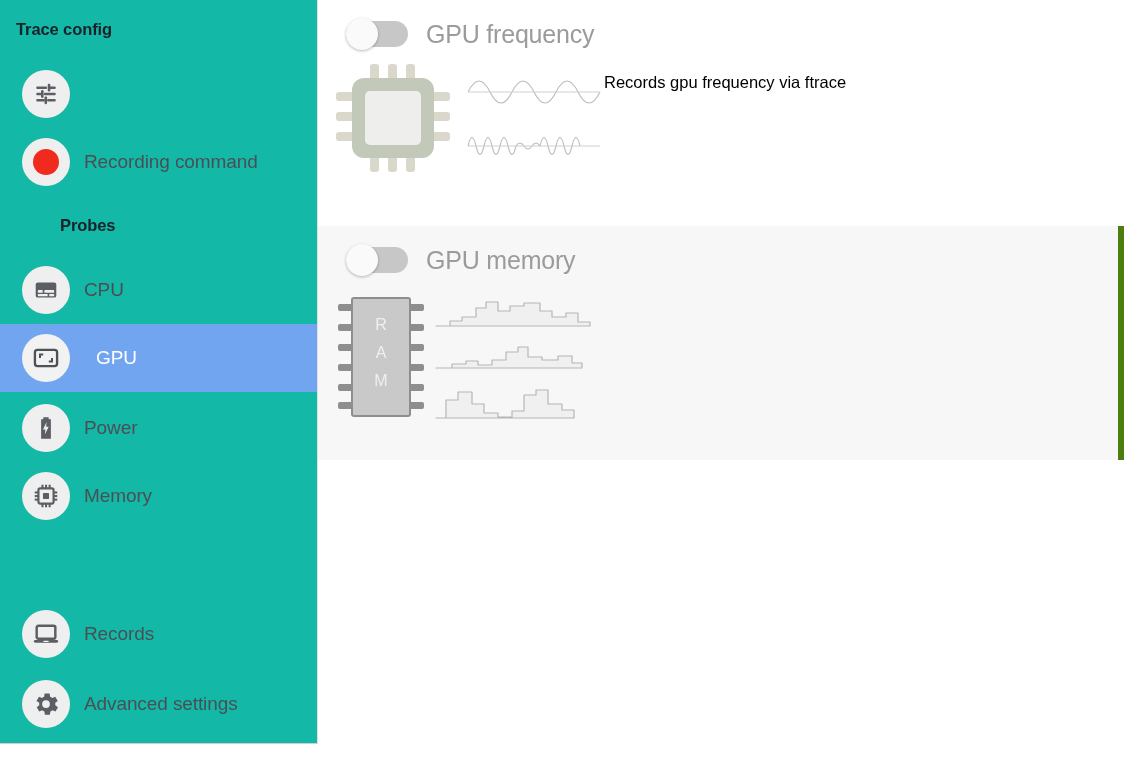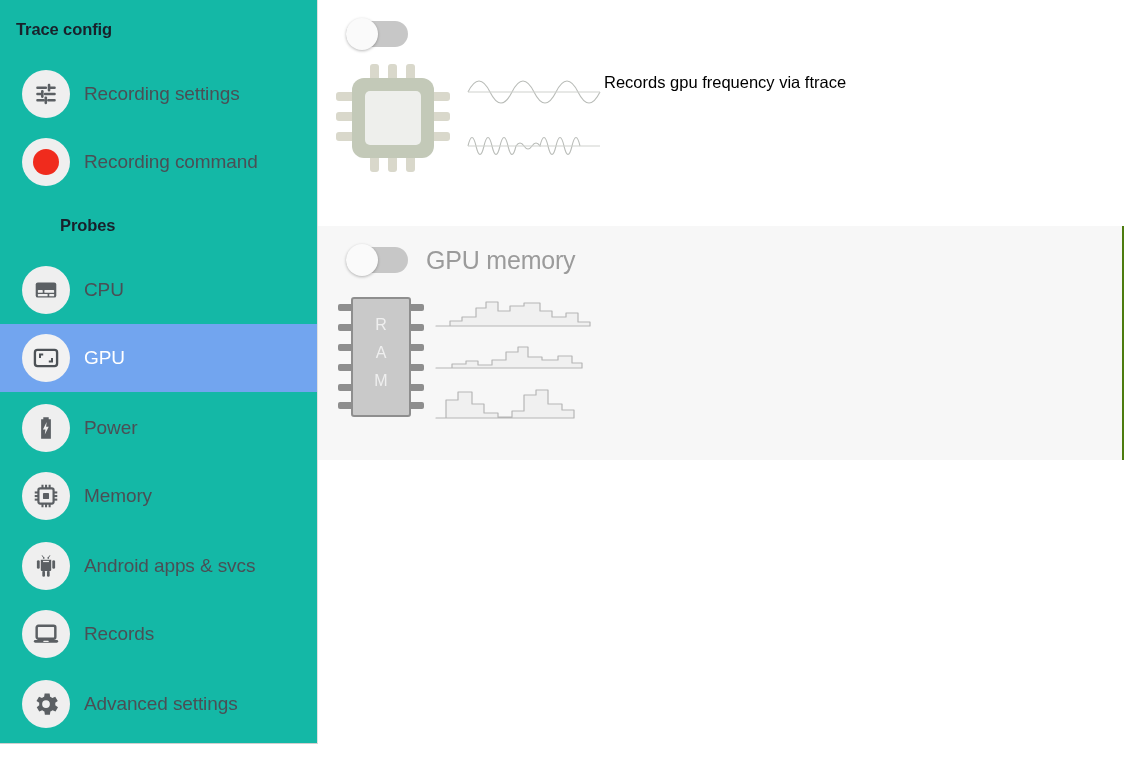--- a/index.html
+++ b/index.html
@@ -30,21 +30,21 @@
   .title-trace { position: absolute; left: 16px; top: 20px; }
   .title-probes { position: absolute; left: 16px; top: 216px; margin-left: 44px; }
 
   .nav-item {
     position: absolute;
     left: 0; width: 318px; height: 68px;
     display: flex; align-items: center;
     padding-left: 22px;
     cursor: pointer;
   }
-  .nav-item.selected { background: #72a5ef; }
+  .nav-item.selected { background: #72a5ef; gap: 12px; }
   .icon-circle {
     width: 48px; height: 48px; border-radius: 50%;
     background: #efefef;
     display: flex; align-items: center; justify-content: center;
     flex: 0 0 48px;
   }
   .nav-item.selected .icon-circle { background: #f2f2f2; }
   .nav-label {
     margin-left: 14px;
     font-size: 19px;
@@ -63,21 +63,21 @@
     background: #ffffff;
     height: 760px;
     overflow: hidden;
   }
   .probe {
     position: relative;
     padding: 12px 0 0 0;
   }
   .probe.shaded {
     background: #f7f7f7;
-    border-right: 2px solid #4d7c0f;
+    border-right: 6px solid #4d7c0f;
   }
   .probe-head {
     display: flex; align-items: center;
     padding-left: 28px;
     height: 44px;
   }
   .toggle {
     width: 62px; height: 26px;
     border-radius: 13px;
     background: #c7c7c7;
@@ -130,21 +130,20 @@
           <rect x="15" y="5" width="6" height="2.4" rx="1"></rect>
           <rect x="13.6" y="2.6" width="2.4" height="7.2" rx="1"></rect>
           <rect x="3" y="10.8" width="5" height="2.4" rx="1"></rect>
           <rect x="10" y="10.8" width="11" height="2.4" rx="1"></rect>
           <rect x="7.4" y="8.4" width="2.4" height="7.2" rx="1"></rect>
           <rect x="3" y="16.6" width="8" height="2.4" rx="1"></rect>
           <rect x="13" y="16.6" width="8" height="2.4" rx="1"></rect>
           <rect x="10.6" y="14.2" width="2.4" height="7.2" rx="1"></rect>
         </svg>
       </div>
-      <div class="nav-label">Recording settings</div>
     </div>
 
     <div class="nav-item" style="top:128px">
       <div class="icon-circle">
         <div class="rec-dot"></div>
       </div>
       <div class="nav-label">Recording command</div>
     </div>
 
     <div class="section-title title-probes">Probes</div>
@@ -198,36 +197,20 @@
             <rect x="1.6" y="11.1" width="3.6" height="1.9"></rect>
             <rect x="1.6" y="14.4" width="3.6" height="1.9"></rect>
           <rect x="18.8" y="7.8" width="3.6" height="1.9"></rect>
             <rect x="18.8" y="11.1" width="3.6" height="1.9"></rect>
             <rect x="18.8" y="14.4" width="3.6" height="1.9"></rect>
         </svg>
       </div>
       <div class="nav-label">Memory</div>
     </div>
 
-    <div class="nav-item" style="top:532px">
-      <div class="icon-circle">
-        <svg width="26" height="26" viewBox="0 0 24 24" fill="#5b5f63">
-          <path d="M7.2 6.2h9.6v9.4a1 1 0 0 1-1 1H8.2a1 1 0 0 1-1-1z"></path>
-          <circle cx="9.9" cy="4.6" r="0.8"></circle>
-            <circle cx="14.1" cy="4.6" r="0.8"></circle>
-          <path d="M8.4 2.2 9.6 4.1M15.6 2.2 14.4 4.1" stroke="#5b5f63" stroke-width="0.9"></path>
-          <rect x="3.6" y="6.6" width="2.6" height="8" rx="1.3"></rect>
-          <rect x="17.8" y="6.6" width="2.6" height="8" rx="1.3"></rect>
-          <rect x="8.6" y="16.4" width="2.5" height="5.6" rx="1.2"></rect>
-          <rect x="12.9" y="16.4" width="2.5" height="5.6" rx="1.2"></rect>
-          <rect x="9.3" y="7.3" width="5.4" height="1.1" fill="#efefef"></rect>
-        </svg>
-      </div>
-      <div class="nav-label">Android apps &amp; svcs</div>
-    </div>
 
     <div class="nav-item" style="top:600px">
       <div class="icon-circle">
         <svg width="28" height="28" viewBox="0 0 24 24" fill="#5b5f63">
           <rect x="4" y="5" width="16" height="11" rx="1.4" fill="none" stroke="#5b5f63" stroke-width="2.1"></rect>
           <rect x="1.6" y="17.2" width="20.8" height="2.2" rx="1.1"></rect>
           <rect x="9.6" y="17.7" width="4.8" height="1.2" rx="0.6" fill="#efefef"></rect>
         </svg>
       </div>
       <div class="nav-label">Records</div>
@@ -245,20 +228,21 @@
 
   </div>
 
   <div class="content">
 
     <div class="probe" style="height:226px">
       <div class="probe-head">
         <div class="toggle">
           <div class="knob"></div>
         </div>
+        <div class="probe-title">GPU frequency</div>
       </div>
       <div class="probe-body">
         <div class="probe-art">
           <svg width="268" height="110" viewBox="0 0 268 110">
 
             <g fill="#d9d8cb">
               <rect x="34" y="0" width="9" height="22" rx="3"></rect>
               <rect x="52" y="0" width="9" height="22" rx="3"></rect>
               <rect x="70" y="0" width="9" height="22" rx="3"></rect>
               <rect x="34" y="86" width="9" height="22" rx="3"></rect>

